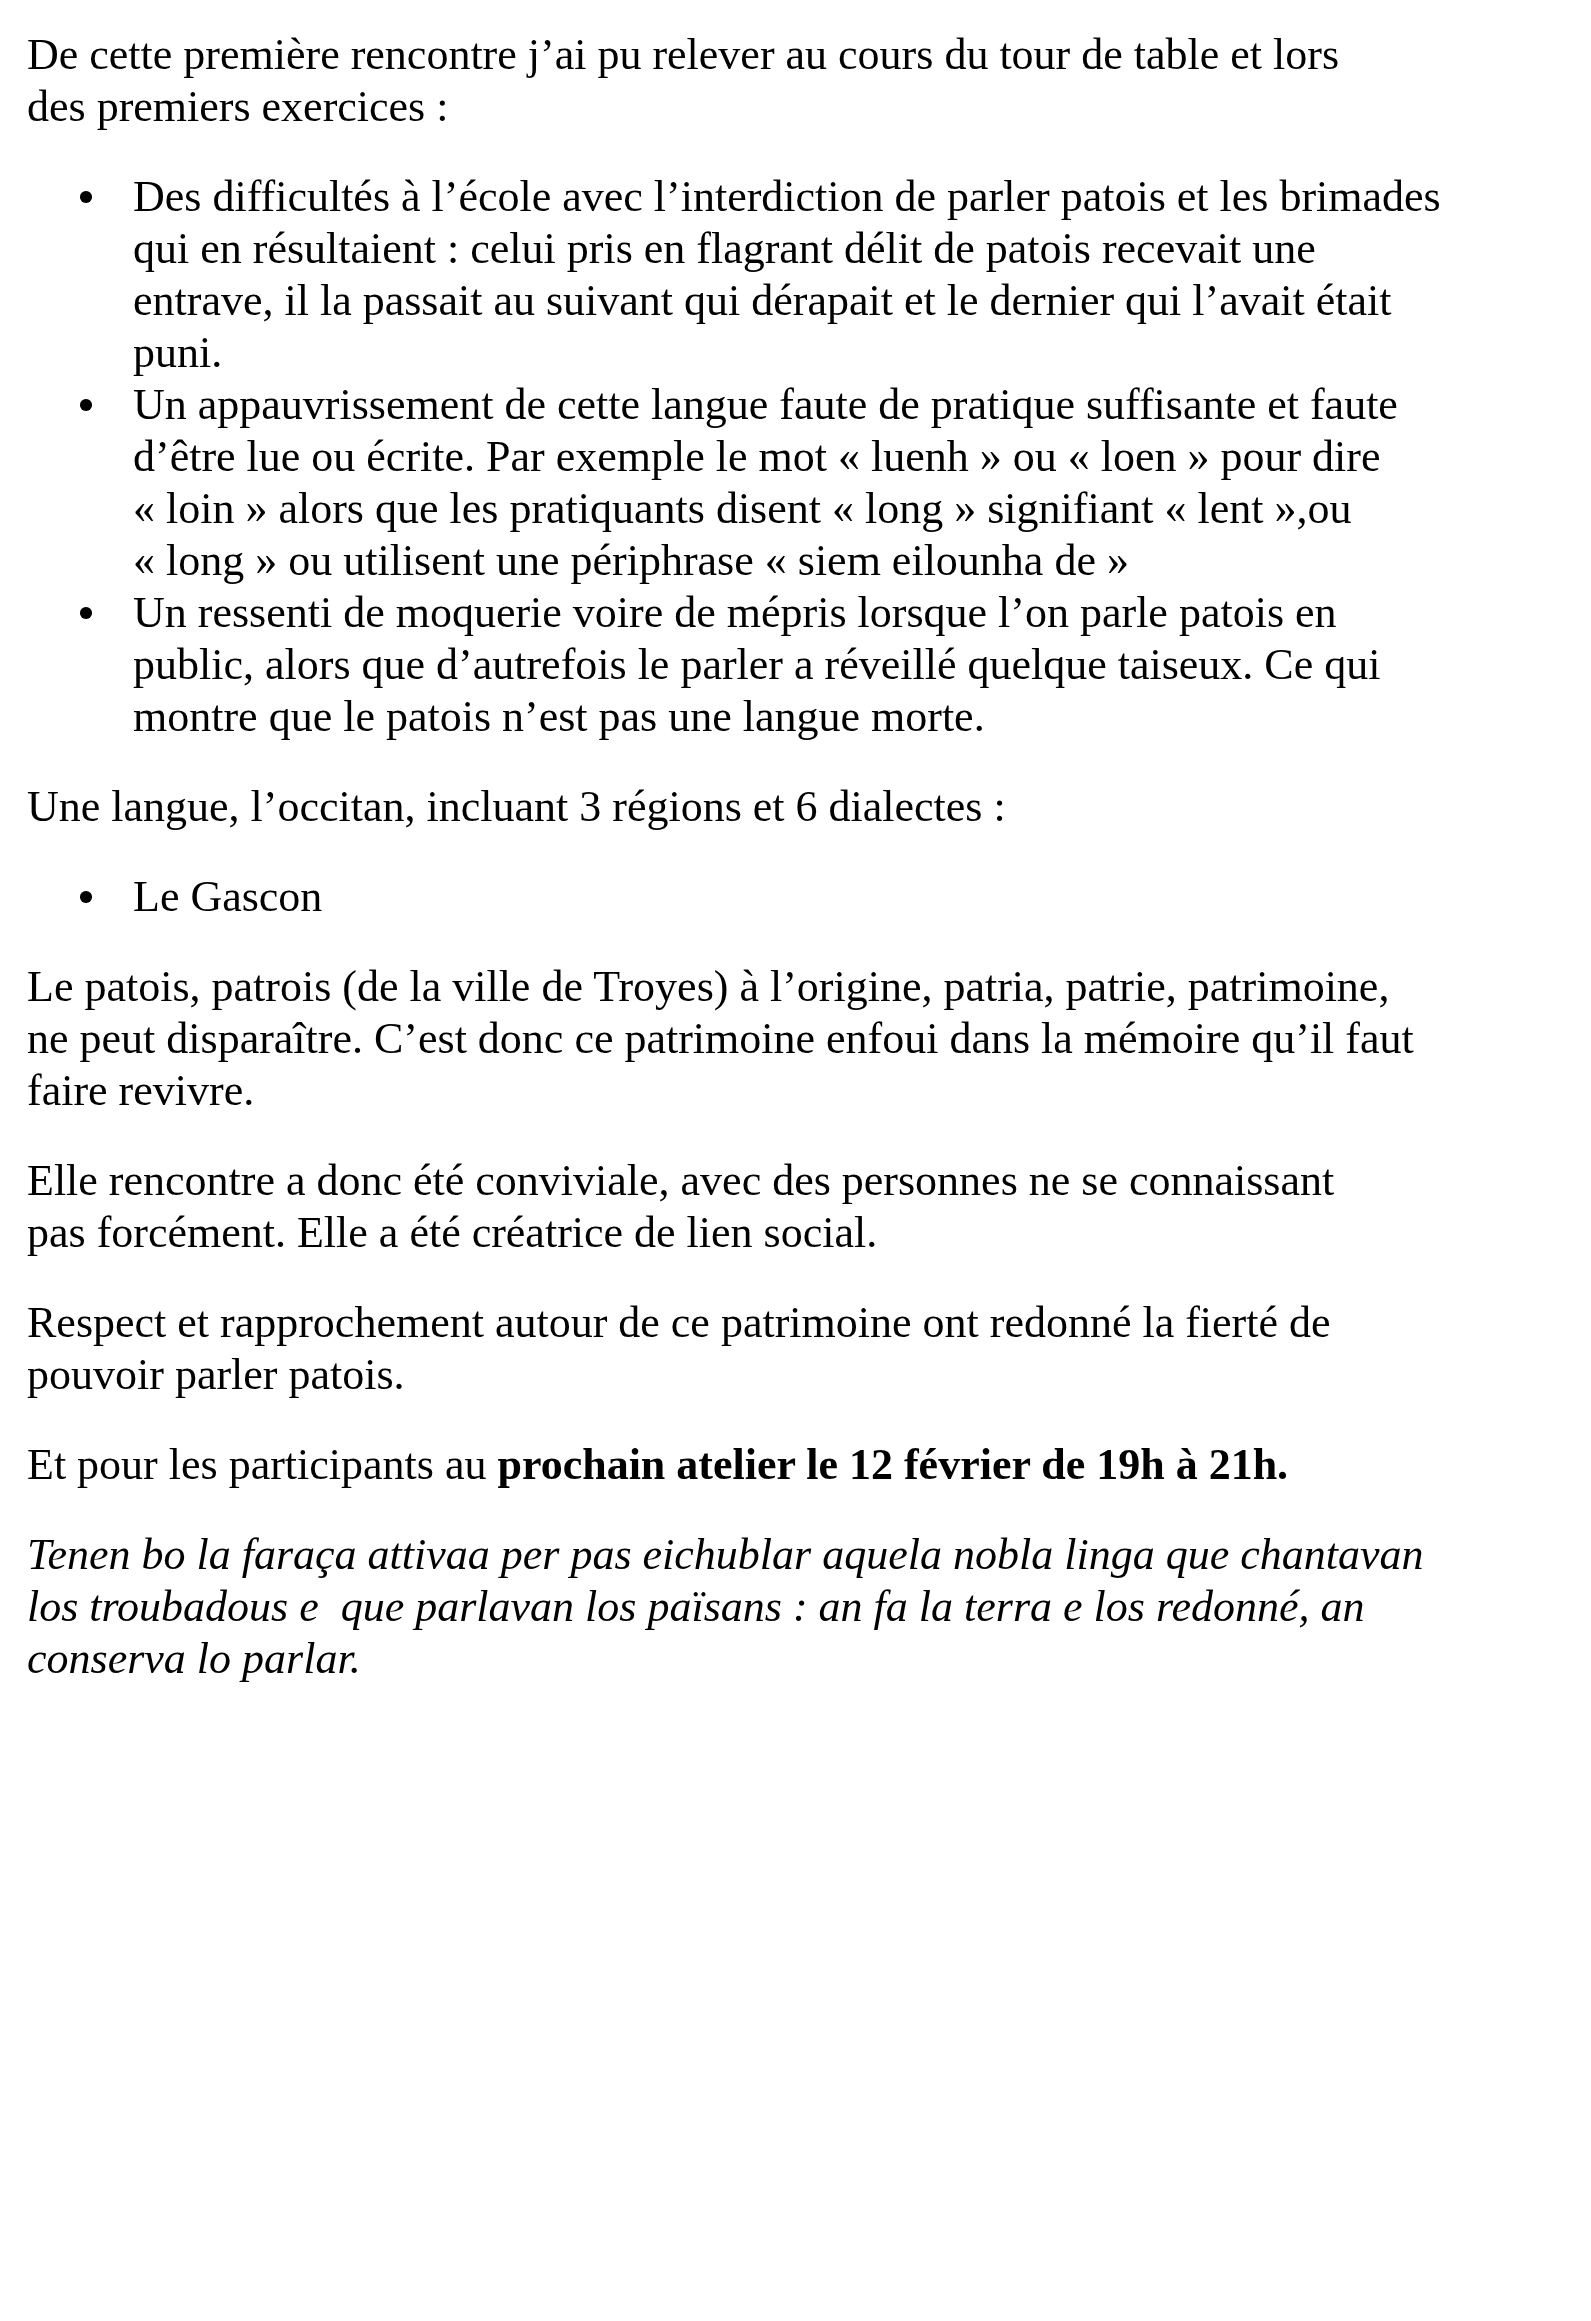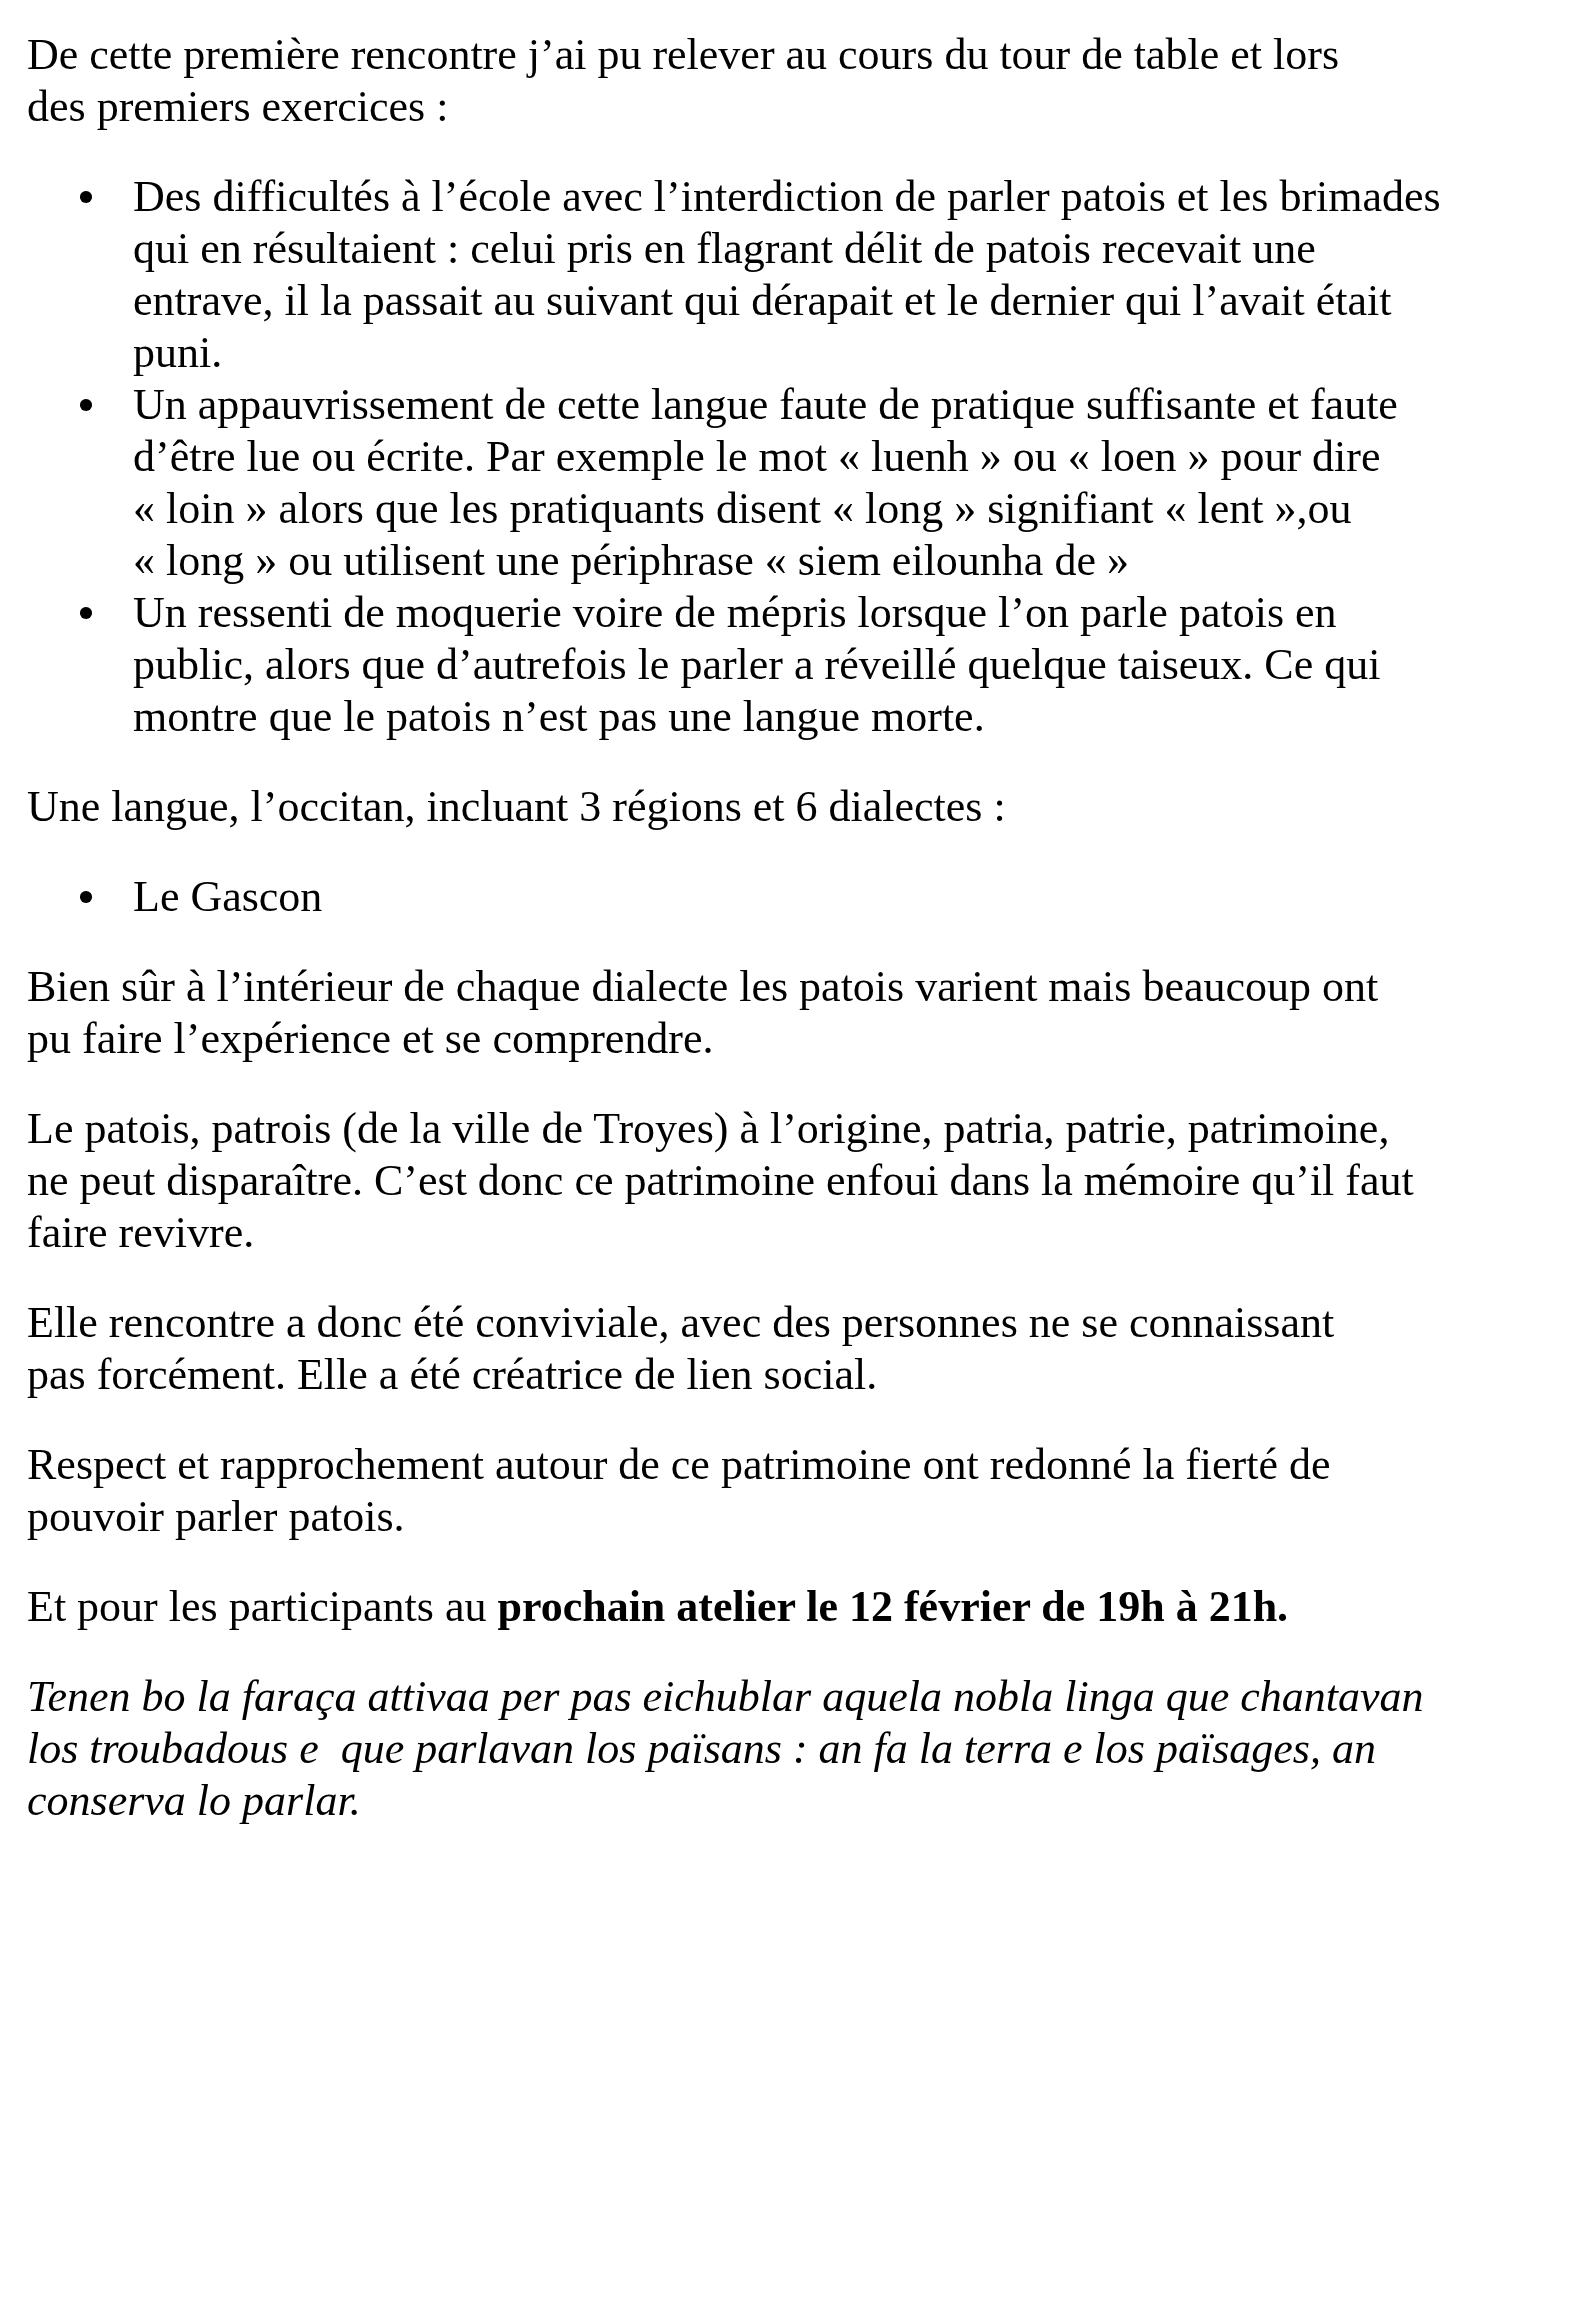--- a/index.html
+++ b/index.html
@@ -73,35 +73,33 @@
 public, alors que d’autrefois le parler a réveillé quelque taiseux. Ce qui
 montre que le patois n’est pas une langue morte.</span></li>
   </ul>
 
   <p><span class="t">Une langue, l’occitan, incluant 3 régions et 6 dialectes :</span></p>
 
   <ul class="blist">
     <li><span class="dot"></span><span class="t">Le Gascon</span></li>
   </ul>
 
-  <p><span class="t">Bien sûr à l’intérieur de chaque dialecte les patois varient mais beaucoup ont
-pu faire l’expérience et se comprendre.</span></p>
 
   <p><span class="t">Le patois, patrois (de la ville de Troyes) à l’origine, patria, patrie, patrimoine,
 ne peut disparaître. C’est donc ce patrimoine enfoui dans la mémoire qu’il faut
 faire revivre.</span></p>
 
   <p><span class="t">Elle rencontre a donc été conviviale, avec des personnes ne se connaissant
 pas forcément. Elle a été créatrice de lien social.</span></p>
 
 
   <p><span class="t">Respect et rapprochement autour de ce patrimoine ont redonné la fierté de
 pouvoir parler patois.</span></p>
 
   <p><span class="t">Et pour les participants au </span><span class="t bold">prochain atelier le 12 février de 19h à 21h.</span></p>
 
 
   <p class="italic"><span class="t">Tenen bo la faraça attivaa per pas eichublar aquela nobla linga que chantavan
-los troubadous e  que parlavan los païsans : an fa la terra e los païsages, an
+los troubadous e  que parlavan los païsans : an fa la terra e los redonné, an
 conserva lo parlar.</span></p>
 
 </div>
 
 
 </body></html>

